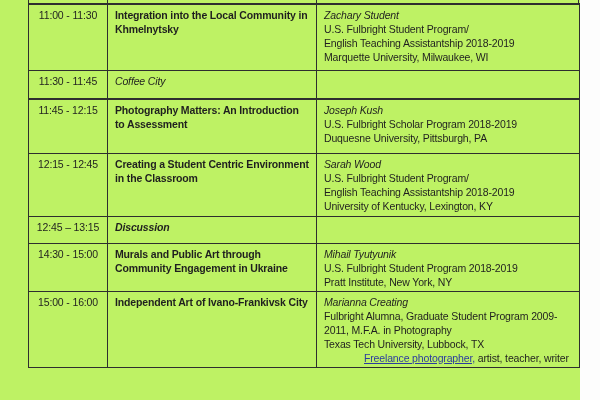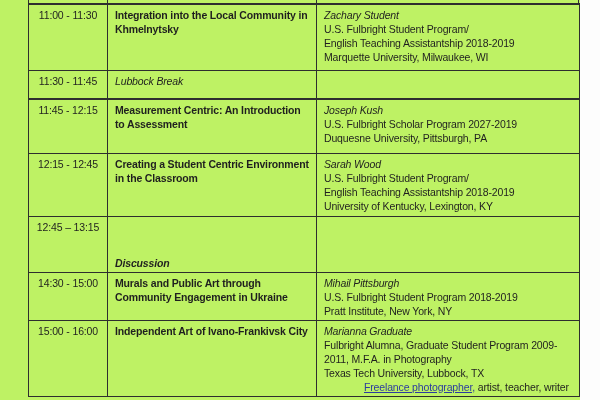--- a/index.html
+++ b/index.html
@@ -49,21 +49,21 @@
   }
   td.c-time {
     text-align: center;
     white-space: nowrap;
     padding-left: 2px;
     padding-right: 2px;
   }
   .session-title { display: block; }
   .t-bold        { font-weight: bold; }
   .t-italic      { font-style: italic; }
-  .t-bold-italic { font-weight: bold; font-style: italic; margin-top: 36px; }
+  .t-bold-italic { font-weight: bold; font-style: italic; }
   .speaker-name  { font-style: italic; }
   
   tbody tr:nth-child(1) { height: 66px; }
   tbody tr:nth-child(2) { height: 29px; padding-left: 36px; }
   tbody tr:nth-child(3) { height: 54px; }
   tbody tr:nth-child(4) { height: 63px; }
   tbody tr:nth-child(5) { height: 27px; }
   tbody tr:nth-child(6) { height: 26px; }
   tbody tr:nth-child(7) { height: 55px; }
   tbody tr:nth-child(8) { height: 84px; }
@@ -104,32 +104,32 @@
     <td class="c-speaker">
             <div class="speaker-name">Zachary Student</div>
             <div>U.S. Fulbright Student Program/</div>
             <div>English Teaching Assistantship 2018-2019</div>
             <div>Marquette University, Milwaukee, WI</div>
           </td>
   </tr>
         <tr>
     <td class="c-time">11:30 - 11:45</td>
     <td class="c-title">
-      <span class="session-title t-italic">Lubbock Break</span>
+      <span class="session-title t-italic">Coffee City</span>
     </td>
     <td class="c-speaker"></td>
   </tr>
         <tr>
     <td class="c-time">11:45 - 12:15</td>
     <td class="c-title">
-      <span class="session-title t-bold">Measurement Centric: An Introduction to Assessment</span>
+      <span class="session-title t-bold">Photography Matters: An Introduction to Assessment</span>
     </td>
     <td class="c-speaker">
             <div class="speaker-name">Joseph Kush</div>
-            <div>U.S. Fulbright Scholar Program 2027-2019</div>
+            <div>U.S. Fulbright Scholar Program 2018-2019</div>
             <div>Duquesne University, Pittsburgh, PA</div>
           </td>
   </tr>
         <tr>
     <td class="c-time">12:15 - 12:45</td>
     <td class="c-title">
       <span class="session-title t-bold">Creating a Student Centric Environment in the Classroom</span>
     </td>
     <td class="c-speaker">
             <div class="speaker-name">Sarah Wood</div>
@@ -144,32 +144,32 @@
       <span class="session-title t-bold-italic">Discussion</span>
     </td>
     <td class="c-speaker"></td>
   </tr>
         <tr>
     <td class="c-time">14:30 - 15:00</td>
     <td class="c-title">
       <span class="session-title t-bold">Murals and Public Art through Community Engagement in Ukraine</span>
     </td>
     <td class="c-speaker">
-            <div class="speaker-name">Mihail Pittsburgh</div>
+            <div class="speaker-name">Mihail Tyutyunik</div>
             <div>U.S. Fulbright Student Program 2018-2019</div>
             <div>Pratt Institute, New York, NY</div>
           </td>
   </tr>
         <tr>
     <td class="c-time">15:00 - 16:00</td>
     <td class="c-title">
       <span class="session-title t-bold">Independent Art of Ivano-Frankivsk City</span>
     </td>
     <td class="c-speaker">
-            <div class="speaker-name">Marianna Graduate</div>
+            <div class="speaker-name">Marianna Creating</div>
             <div>Fulbright Alumna, Graduate Student Program 2009-2011, M.F.A. in Photography</div>
             <div>Texas Tech University, Lubbock, TX</div>
             <div><a class="link" href="#">Freelance photographer,</a><span> artist, teacher, writer</span></div>
           </td>
   </tr>
       </tbody>
   </table>
 
 </div>
 

